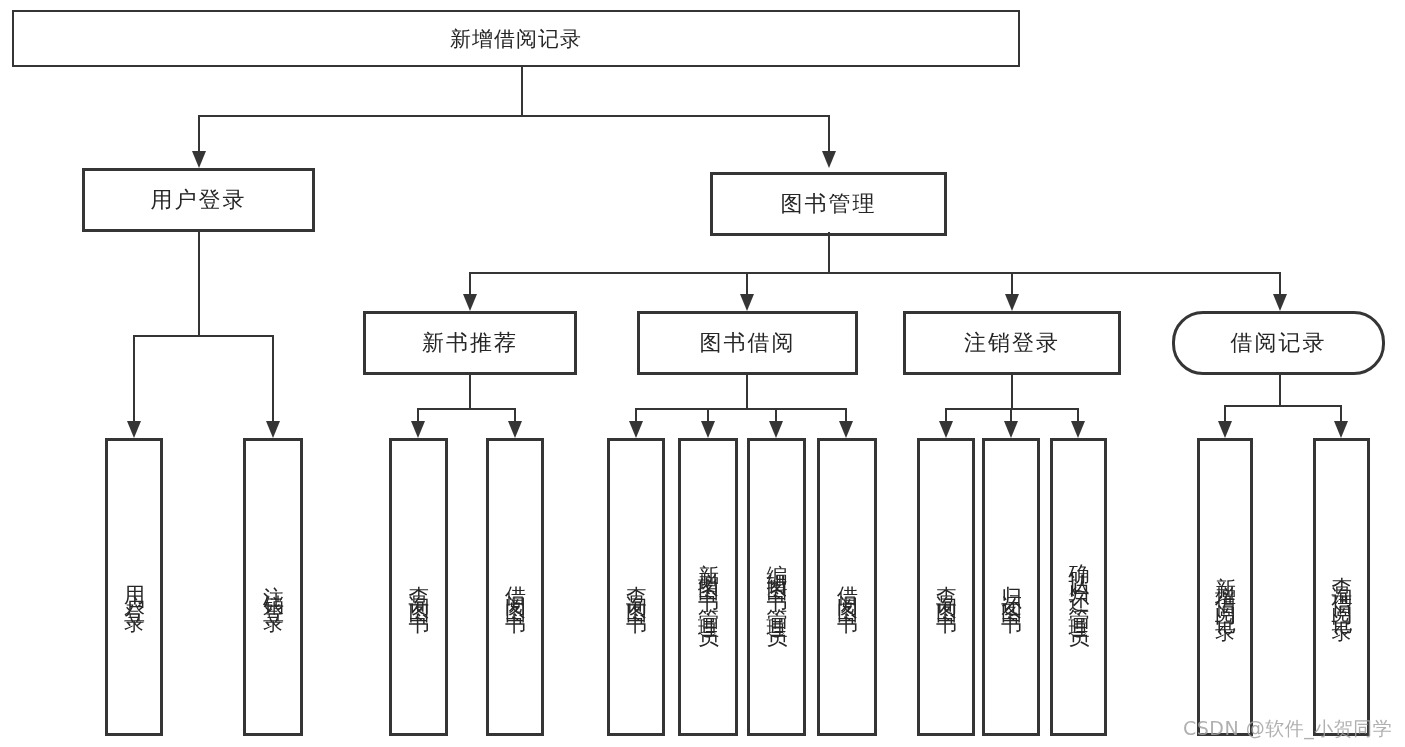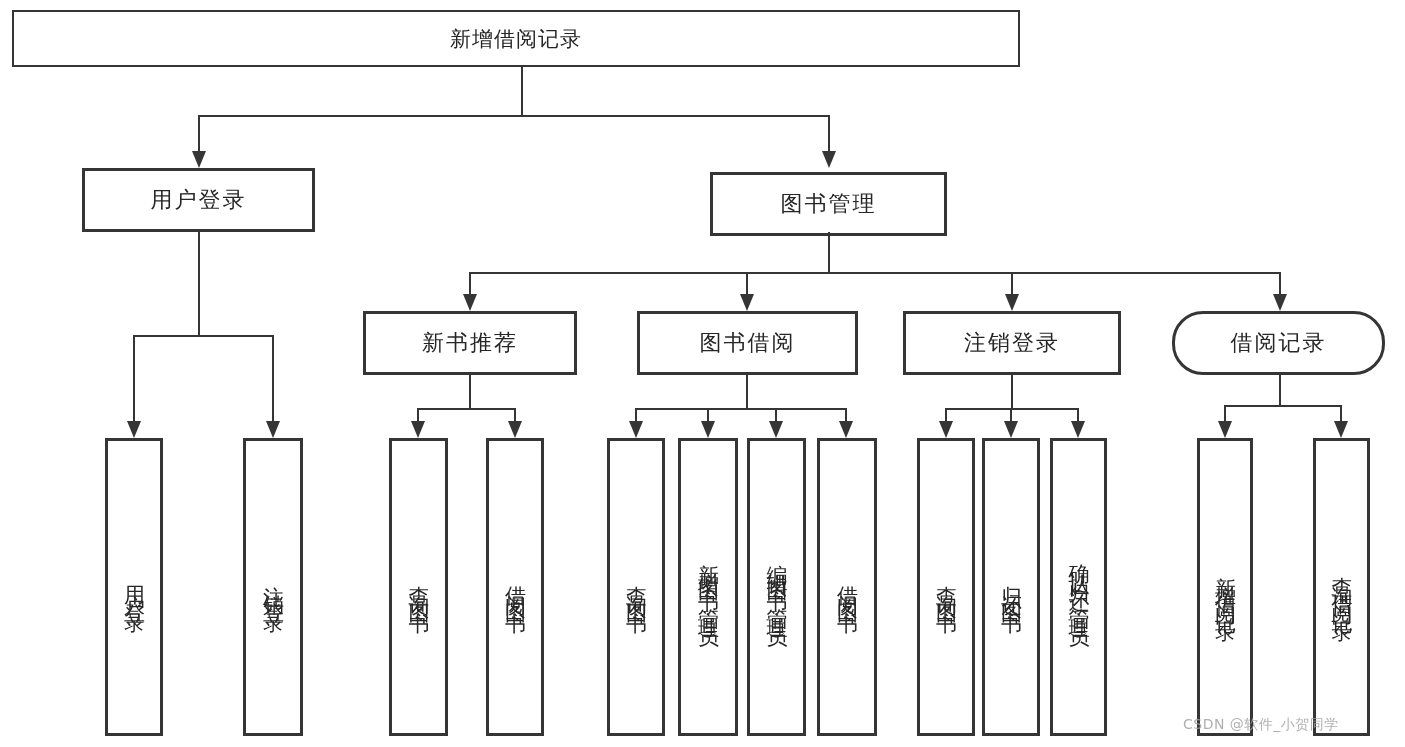--- a/index.html
+++ b/index.html
@@ -7,21 +7,21 @@
   .canvas{position:relative;width:1405px;height:747px;background:#ffffff;overflow:hidden;}
   .node{position:absolute;box-sizing:border-box;border:3px solid #353535;background:#ffffff;
         display:flex;align-items:center;justify-content:center;color:#262626;}
   .hnode{font-size:22px;letter-spacing:2px;}
   .root{border-width:2px;font-size:21px;letter-spacing:1px;}
   .vnode{top:438px;height:298px;writing-mode:vertical-lr;text-orientation:mixed;
          font-size:21px;letter-spacing:9px;line-height:1;}
   .ln{position:absolute;background:#353535;}
   .ah{position:absolute;width:0;height:0;border-left:7px solid transparent;
       border-right:7px solid transparent;border-top:17px solid #353535;}
-  .wm{position:absolute;left:1183px;top:716px;font-size:14px;color:#a3a3a3;
+  .wm{position:absolute;left:1183px;top:716px;font-size:19px;color:#a3a3a3;
       letter-spacing:0.5px;opacity:.85;z-index:10;white-space:nowrap;}
 </style>
 </head>
 <body>
 
 <div class="canvas">
 
   <div class="node hnode root" style="left:12px;top:10px;width:1008px;height:57px;">新增借阅记录</div>
 
   <div class="ln" style="left:521px;top:67px;width:2px;height:49px;"></div>

